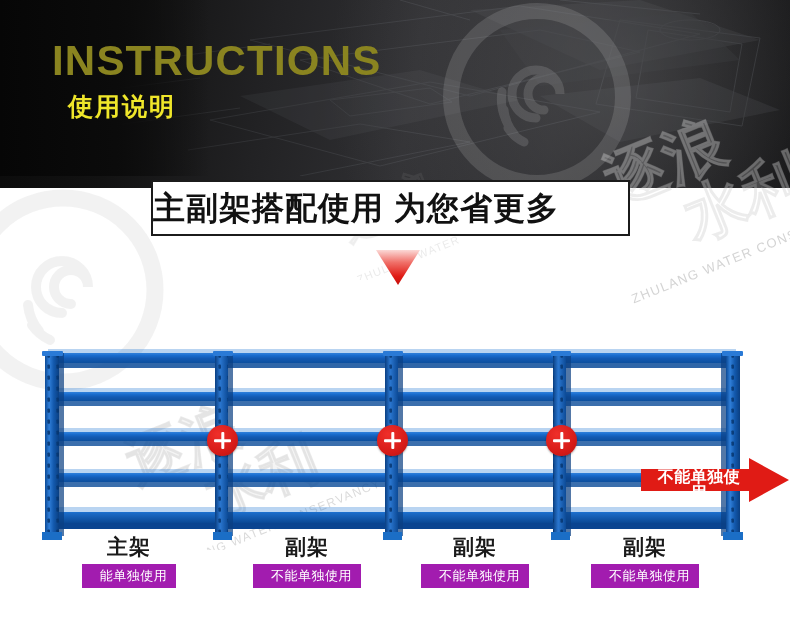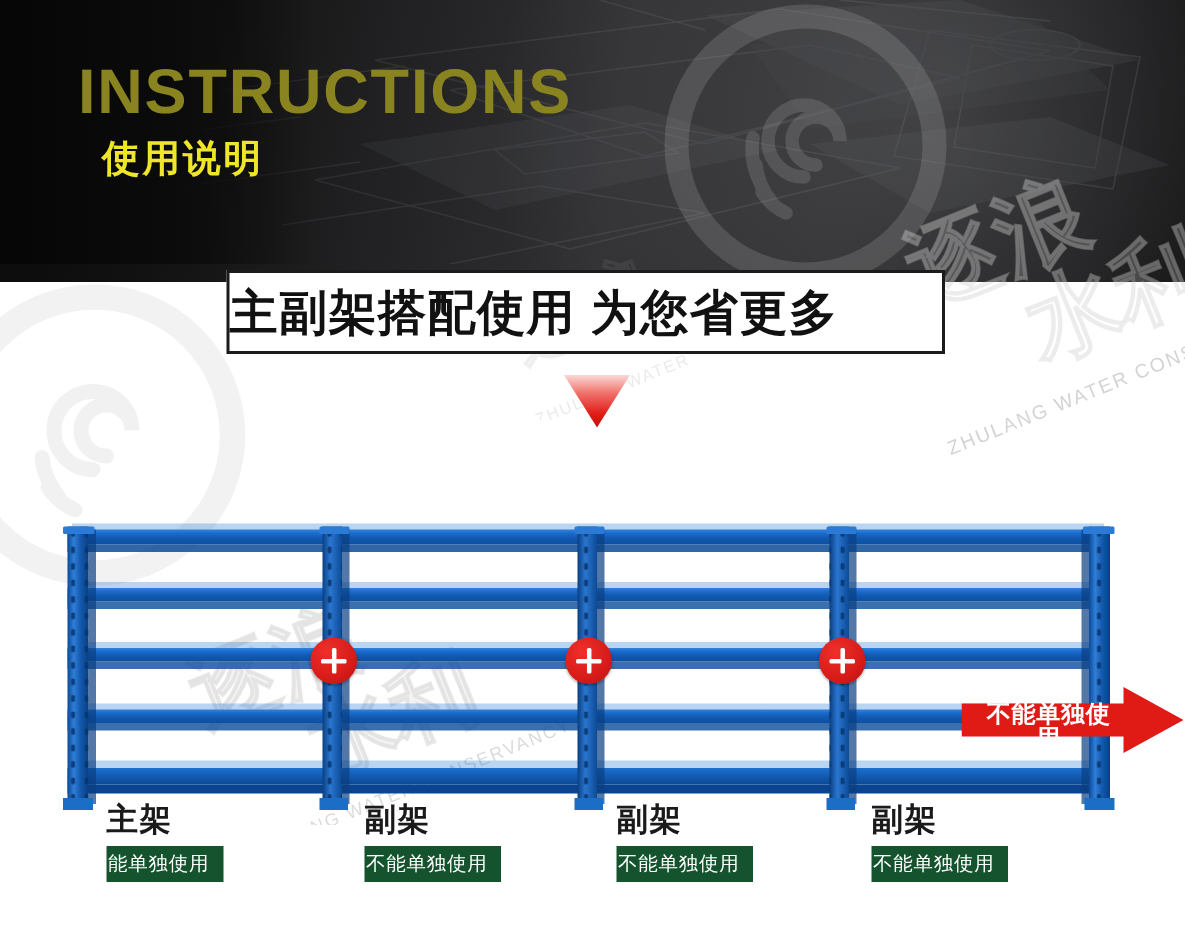--- a/index.html
+++ b/index.html
@@ -93,28 +93,28 @@
     position:absolute;left:641px;top:458px;width:148px;height:44px;z-index:9;
   }
   .extend-arrow .ea-label{
     position:absolute;left:10px;top:11px;width:96px;
     text-align:center;color:#ffffff;font-size:16px;font-weight:bold;
     letter-spacing:.5px;line-height:1;
   }
 
   
   .labels{position:absolute;left:0;top:536px;width:790px;height:60px;z-index:7;}
-  .label-col{position:absolute;top:0;text-align:left;}
+  .label-col{position:absolute;top:0;text-align:center;}
   .label-name{
     font-size:21px;font-weight:bold;color:#1a1a1a;line-height:1;
     letter-spacing:1px;margin-bottom:7px;
   }
   .label-badge{
-    display:inline-block;background:#14532d;color:#ffffff;
-    font-size:13px;line-height:1;padding:5px 9px 6px 1px;
+    display:inline-block;background:#a21caf;color:#ffffff;
+    font-size:13px;line-height:1;padding:5px 9px 6px 18px;
     letter-spacing:.5px;white-space:nowrap;
   }
 </style>
 </head>
 <body>
 
 <div id="page">
 
   <div class="header">
 

